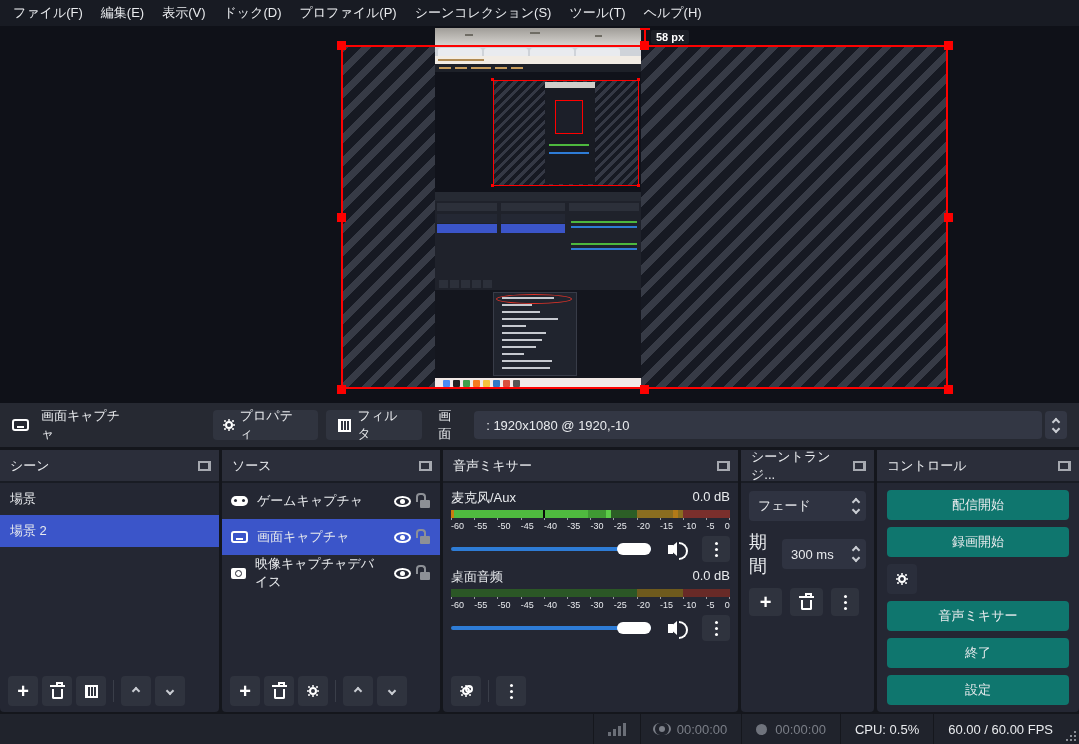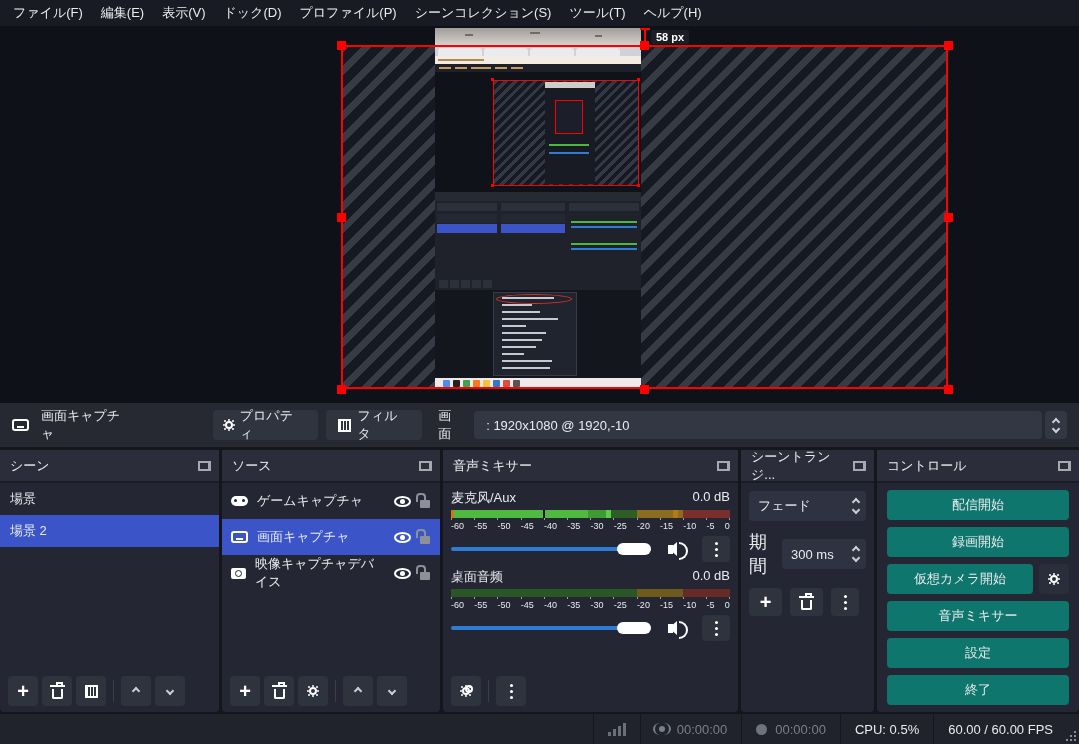--- a/index.html
+++ b/index.html
@@ -521,28 +521,27 @@
 
   <div class="panel" id="p-controls">
     <div class="p-head">
       <span class="ttl">コントロール</span>
       <span class="float"></span>
     </div>
     <div class="ctl-body">
       <div class="ctl-btn">配信開始</div>
       <div class="ctl-btn">録画開始</div>
       <div class="ctl-row">
-        <div class="ctl-btn">仮想カメラ開始</div>
         <div class="sq-btn">
             <span class="gear"></span>
           </div>
       </div>
       <div class="ctl-btn">音声ミキサー</div>
+      <div class="ctl-btn">終了</div>
       <div class="ctl-btn">設定</div>
-      <div class="ctl-btn">終了</div>
     </div>
   </div>
 </div>
 
 <div id="statusbar">
   <div class="spacer"></div>
   <div class="st-sec">
     <span class="sigbars">
       <i style="height:4px"></i>
         <i style="height:7px"></i>

